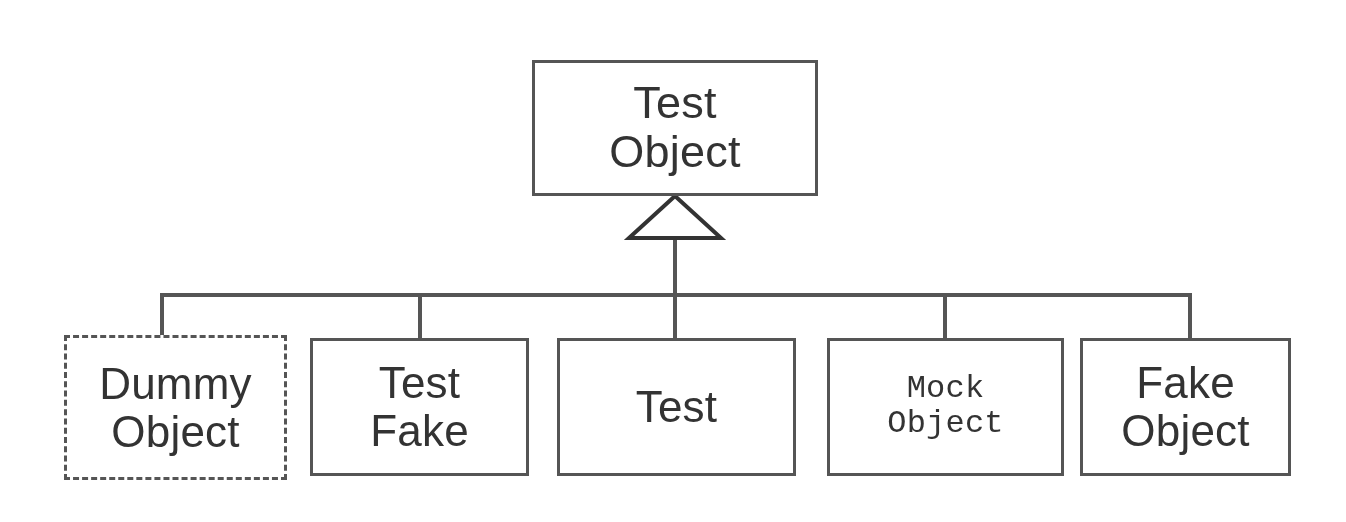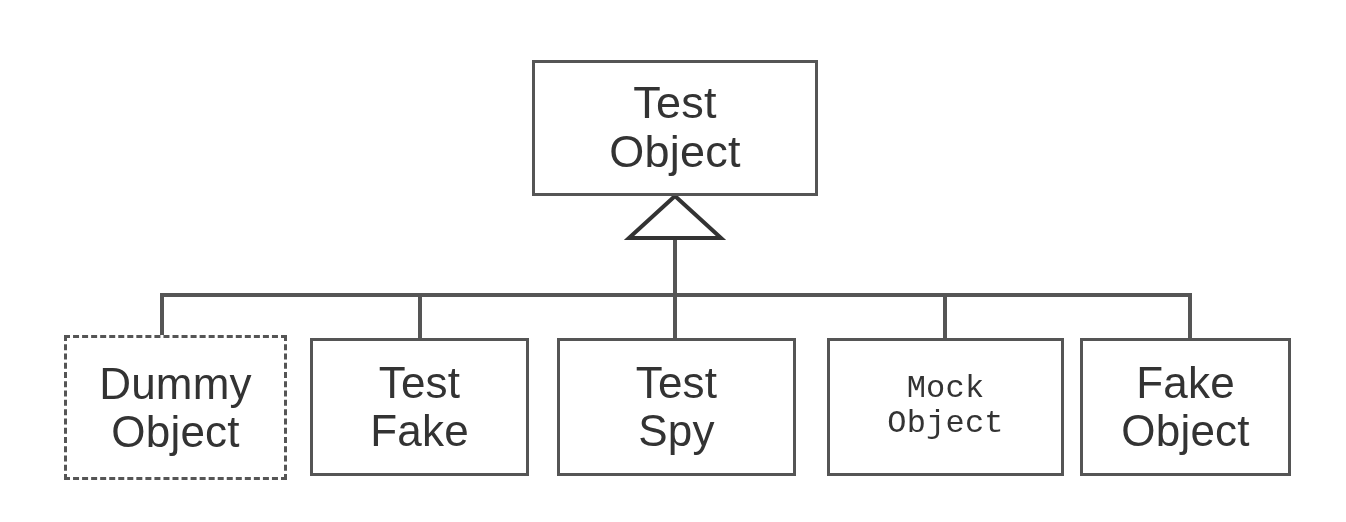--- a/index.html
+++ b/index.html
@@ -124,21 +124,20 @@
     <span class="node-line">Object</span>
   </div>
 
   <div id="node-test-stub" class="node solid">
     <span class="node-line">Test</span>
     <span class="node-line">Fake</span>
   </div>
 
   <div id="node-test-spy" class="node solid">
     <span class="node-line">Test</span>
-    <span class="node-line">Spy</span>
   </div>
 
   <div id="node-mock-object" class="node solid">
     <span class="node-line">Mock</span>
     <span class="node-line">Object</span>
   </div>
 
   <div id="node-fake-object" class="node solid">
     <span class="node-line">Fake</span>
     <span class="node-line">Object</span>

